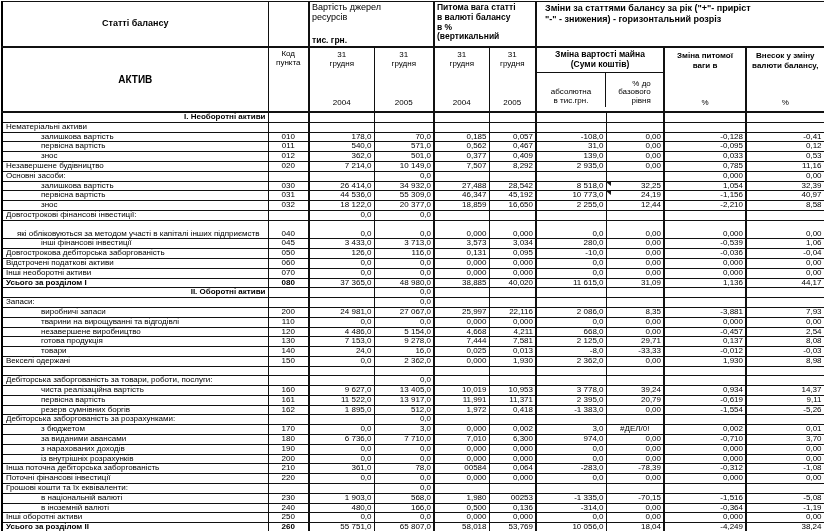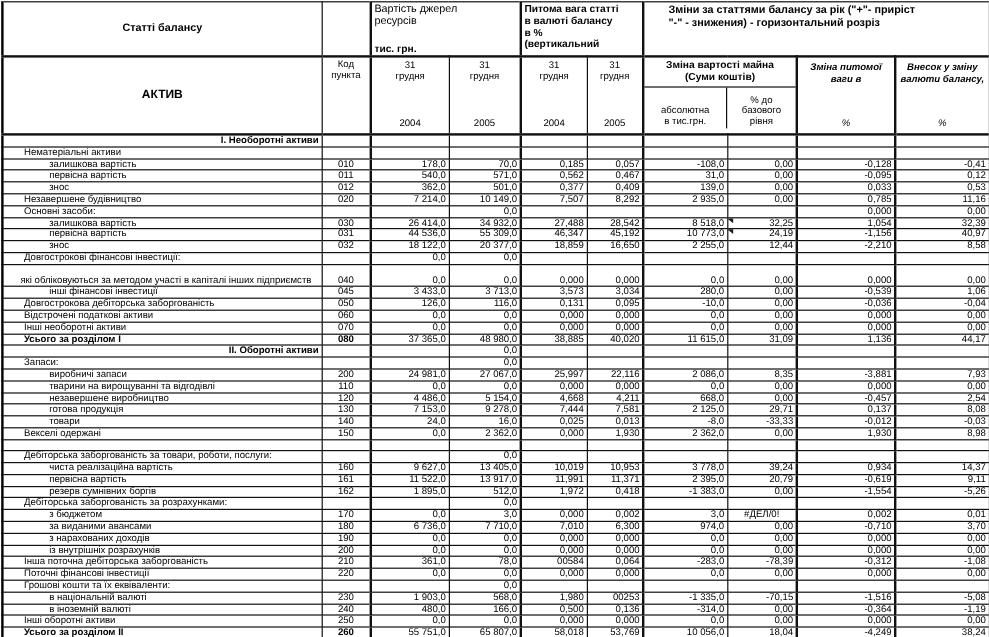--- a/index.html
+++ b/index.html
@@ -12,44 +12,44 @@
   tr.h1 td{border-bottom-width:2px;}
   tr.h2 td{border-bottom-width:2px;}
   
   tr.h1{height:45px;}
   .h-statti{text-align:center;vertical-align:middle;font-weight:bold;font-size:9px;}
   .h-cost{vertical-align:top;padding:1px 2px;}
   .vwrap{display:flex;flex-direction:column;justify-content:space-between;height:42px;}
   .vwrap .t{font-weight:normal;font-size:9px;white-space:pre-line;}
   .vwrap .u{font-weight:bold;font-size:8.5px;}
   .h-share{vertical-align:top;font-weight:bold;font-size:8.5px;white-space:pre-line;padding:1px 2px;line-height:1.15;}
-  .h-changes{vertical-align:top;font-weight:bold;font-size:9px;white-space:pre-line;padding:1px 20px;line-height:1.25;}
+  .h-changes{vertical-align:top;font-weight:bold;font-size:9px;white-space:pre-line;padding:1px 8px;line-height:1.25;}
   
   tr.h2{height:61px;}
   .h-aktyv{font-weight:bold;text-align:center;vertical-align:middle;font-size:10px;}
   .h-kod{vertical-align:top;text-align:center;white-space:pre-line;font-size:8px;padding-top:2px;}
   .h-date,.h-group,.h-dw,.h-contrib{padding:0;vertical-align:top;}
   .dwrap{display:flex;flex-direction:column;justify-content:space-between;align-items:center;
          height:57px;padding:3px 0 3px;font-size:8px;text-align:center;}
   .dwrap .d{white-space:pre-line;}
   .gt{height:25px;border-bottom:1px solid #111;font-weight:bold;font-size:8.5px;white-space:pre-line;
       padding:1px 2px;box-sizing:border-box;line-height:1.2;text-align:center;}
   .gsub{display:flex;height:34px;}
   .gsub>div{text-align:center;white-space:pre-line;font-size:8px;display:flex;align-items:flex-end;
             justify-content:center;box-sizing:border-box;padding-bottom:1px;line-height:1.1;}
   .gsub .ga{width:69px;border-right:1px solid #111;}
-  .gsub .gb{flex:1;}
+  .gsub .gb{flex:1;text-align:right;}
   .hw{display:flex;flex-direction:column;justify-content:space-between;align-items:center;
-      height:57px;padding:3px 0 3px;text-align:center;font-style:italic;}
+      height:57px;padding:3px 0 3px;text-align:center;}
   .hw .t{font-weight:bold;font-size:8px;white-space:pre-line;line-height:1.2;}
   .hw .u{font-size:8px;}
   
   tr.r{height:9.35px;}
   tr.note{height:18.7px;}
-  td.lbl{text-align:left;white-space:nowrap;overflow:hidden;padding-left:17px;}
+  td.lbl{text-align:left;white-space:nowrap;overflow:hidden;padding-left:3px;}
   tr.sub td.lbl{padding-left:38px;}
   tr.note td.lbl{white-space:normal;padding-left:14px;line-height:1.12;}
   td.code{text-align:center;}
   td.num{text-align:right;position:relative;}
   td.err{text-align:center;}
   tr.section td.lbl{font-weight:bold;text-align:right;padding-left:0;}
   tr.total td.lbl, tr.total td.code{font-weight:bold;}
   .cmark{position:absolute;right:-5px;top:0;width:0;height:0;
          border-left:5px solid transparent;border-top:4px solid #1c1c1c;z-index:2;}
 </style>

